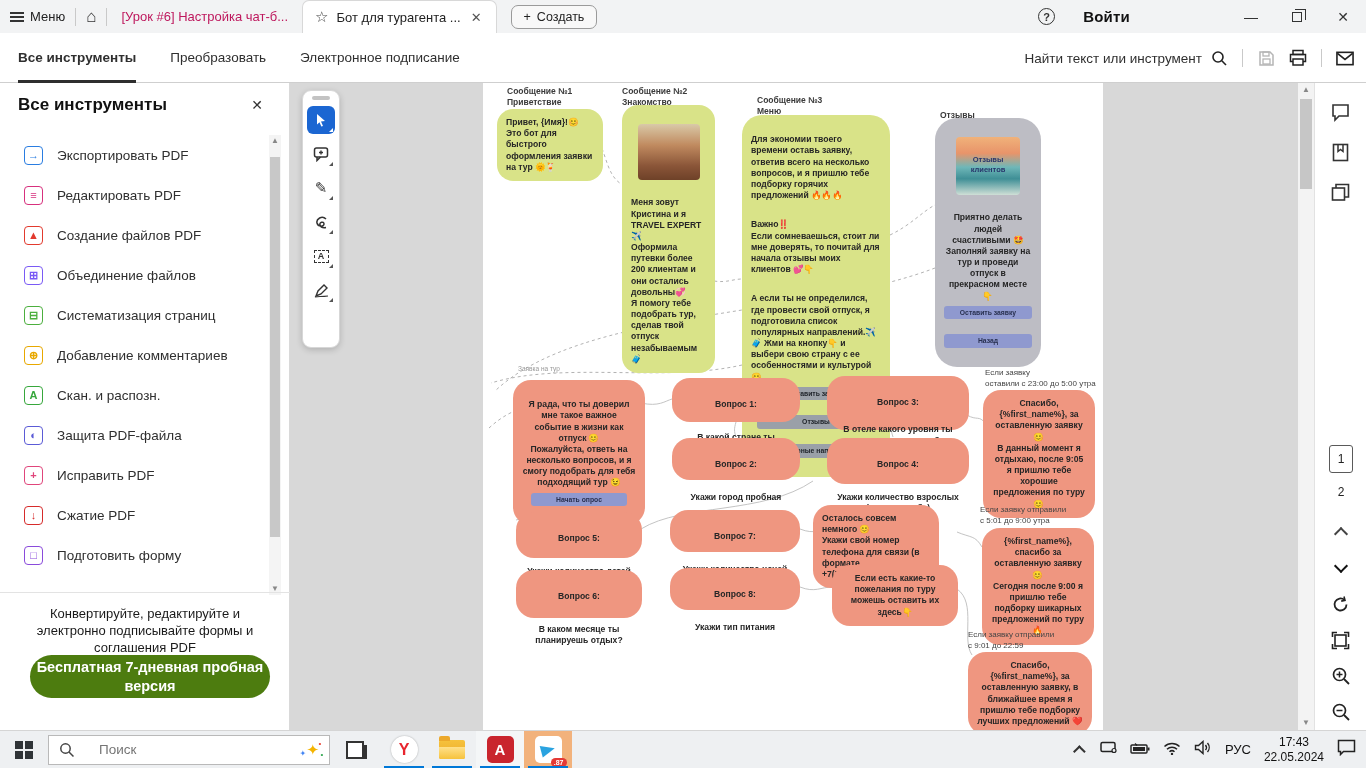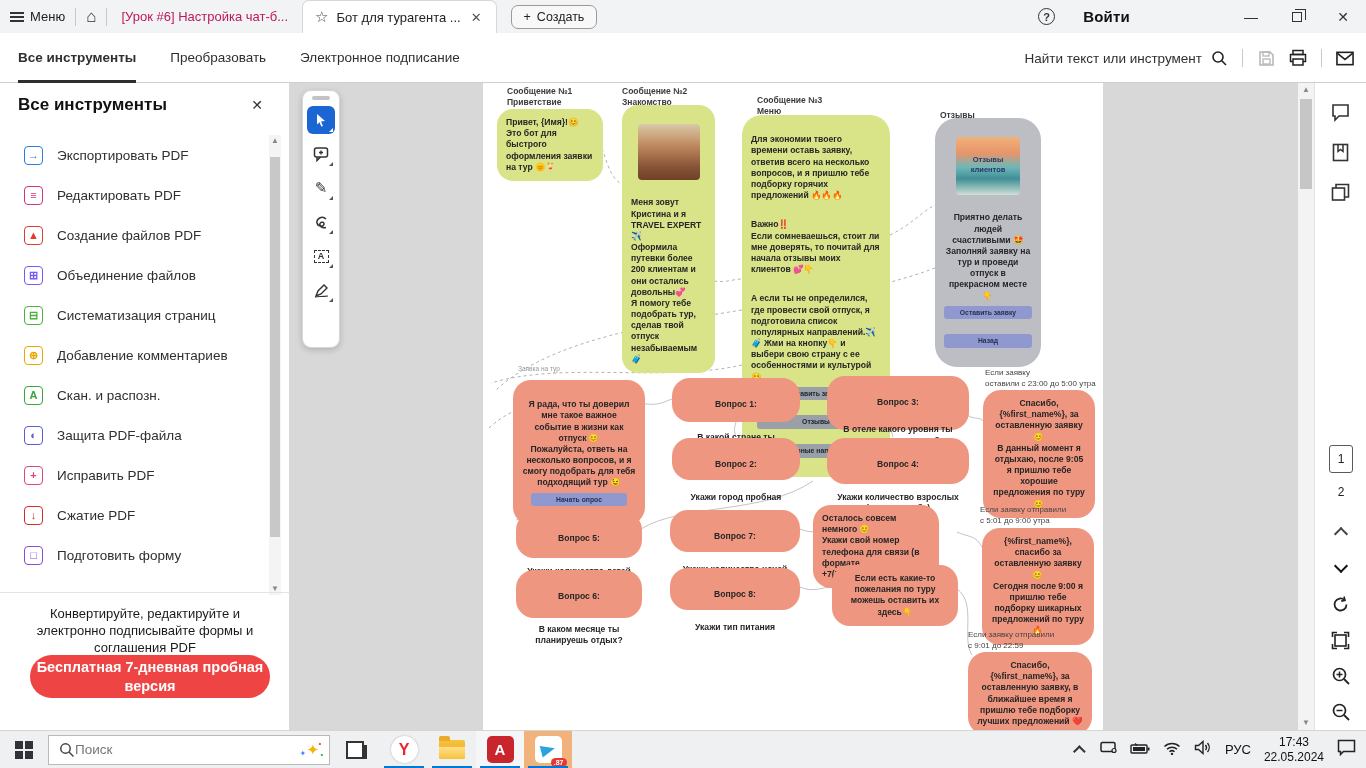--- a/index.html
+++ b/index.html
@@ -45,21 +45,21 @@
   .sb-item:nth-child(3) .sb-ico{color:#e23a2e}.sb-item:nth-child(4) .sb-ico{color:#7a5af5}
   .sb-item:nth-child(5) .sb-ico{color:#4caf3e}.sb-item:nth-child(6) .sb-ico{color:#e8a800}
   .sb-item:nth-child(7) .sb-ico{color:#37a73c}.sb-item:nth-child(8) .sb-ico{color:#5b5bd6}
   .sb-item:nth-child(9) .sb-ico{color:#e0457b}.sb-item:nth-child(10) .sb-ico{color:#d62b2b}
   .sb-item:nth-child(11) .sb-ico{color:#8a4bdb}.sb-item:nth-child(12) .sb-ico{color:#8a4bdb;border:none;font-size:15px}
   .sb-scroll { position:absolute; top:52px; right:8px; width:12px; height:460px; background:#f4f4f4; }
   .sb-scroll .thumb { position:absolute; top:22px; left:1px; width:10px; height:380px; background:#c8c8c8; }
   .arr { font-size:8px; color:#888; text-align:center; display:block; line-height:12px; }
   .sb-divider { position:absolute; top:509px; left:0; width:290px; height:1px; background:#e3e3e3; }
   .sb-promo { position:absolute; top:523px; left:16px; width:258px; font-size:13px; color:#1a1a1a; text-align:center; line-height:1.3; }
-  .trial-btn { position:absolute; top:572px; left:30px; width:240px; height:43px; background:#ef4444; color:#fff; border:none; border-radius:22px; font-size:14.5px; font-weight:bold; font-family:inherit; line-height:1.25; }
+  .trial-btn { position:absolute; top:572px; left:30px; width:240px; height:43px; background:#4d7c0f; color:#fff; border:none; border-radius:22px; font-size:14.5px; font-weight:bold; font-family:inherit; line-height:1.25; }
 
   
   .floattools { position:absolute; top:90px; left:302px; width:38px; height:258px; background:#fff; border:1px solid #d7d7d7; border-radius:9px; box-shadow:0 2px 6px rgba(0,0,0,.18); }
   .ft-handle { width:18px; height:4px; background:#c3c3c3; border-radius:2px; margin:5px auto 4px; }
   .ft-btn { width:28px; height:28px; margin:6px auto; border-radius:6px; display:flex; align-items:center; justify-content:center; position:relative; color:#333; font-size:15px; }
   .ft-btn::after { content:""; position:absolute; right:2px; bottom:2px; border-left:4px solid transparent; border-bottom:4px solid #555; }
   .ft-btn.active { background:#1b66d2; color:#fff; }
   .ft-btn.active::after { border-bottom-color:#fff; }
   .ta-box { width:15px; height:13px; border:1.4px dashed #333; font-size:9px; font-weight:bold; display:flex; align-items:center; justify-content:center; }
 
@@ -90,21 +90,21 @@
   .pagebox { position:absolute; left:14px; width:24px; height:28px; border:1.4px solid #5a5a5a; border-radius:3px; display:flex; align-items:center; justify-content:center; font-size:12px; color:#222; }
   .pagenum { position:absolute; left:14px; width:24px; text-align:center; font-size:12px; color:#222; }
   .chev { width:10px; height:10px; border-left:2px solid #444; border-bottom:2px solid #444; }
   .chev.up { transform:rotate(135deg); }
   .chev.down { transform:rotate(-45deg); border-width:2.6px; border-color:#111; }
 
   
   .taskbar { position:absolute; top:730px; left:0; width:1366px; height:38px; background:#eef0f2; border-top:1px solid #d5d5d5; display:flex; align-items:center; }
   .win-logo { width:18px; height:18px; display:grid; grid-template-columns:8px 8px; grid-template-rows:8px 8px; gap:2px; margin:0 15px; }
   .win-logo span { background:#2f3337; }
-  .tb-search { width:282px; height:30px; background:#fff; border:1px solid #b9b9b9; display:flex; align-items:center; padding:0 10px; gap:0; }
+  .tb-search { width:282px; height:30px; background:#fff; border:1px solid #b9b9b9; display:flex; align-items:center; padding:0 10px; gap:24px; }
   .tb-search input { border:none; outline:none; font-size:13.5px; width:150px; font-family:inherit; color:#333; background:transparent; }
   .sparkles { margin-left:auto; font-size:15px; color:#f4b400; position:relative; }
   .sparkles i { font-style:normal; position:absolute; font-size:8px; }
   .taskview { width:18px; height:18px; border:2px solid #333; margin:0 16px; position:relative; background:#fff; }
   .taskview::after { content:""; position:absolute; right:-5px; top:2px; width:3px; height:14px; background:#333; }
   .app-slot { width:48px; height:38px; display:flex; align-items:center; justify-content:center; position:relative; }
   .app-slot.open::after { content:""; position:absolute; bottom:0; left:4px; right:4px; height:3px; background:#0078d7; }
   .app-slot.lit { background:#f4f6f7; }
   .app-slot.tg { background:#f2b27c; }
   .ya { width:27px; height:27px; border-radius:50%; background:#fff; box-shadow:0 0 2px rgba(0,0,0,.3); color:#e8252e; font-weight:bold; font-size:16px; display:flex; align-items:center; justify-content:center; }

